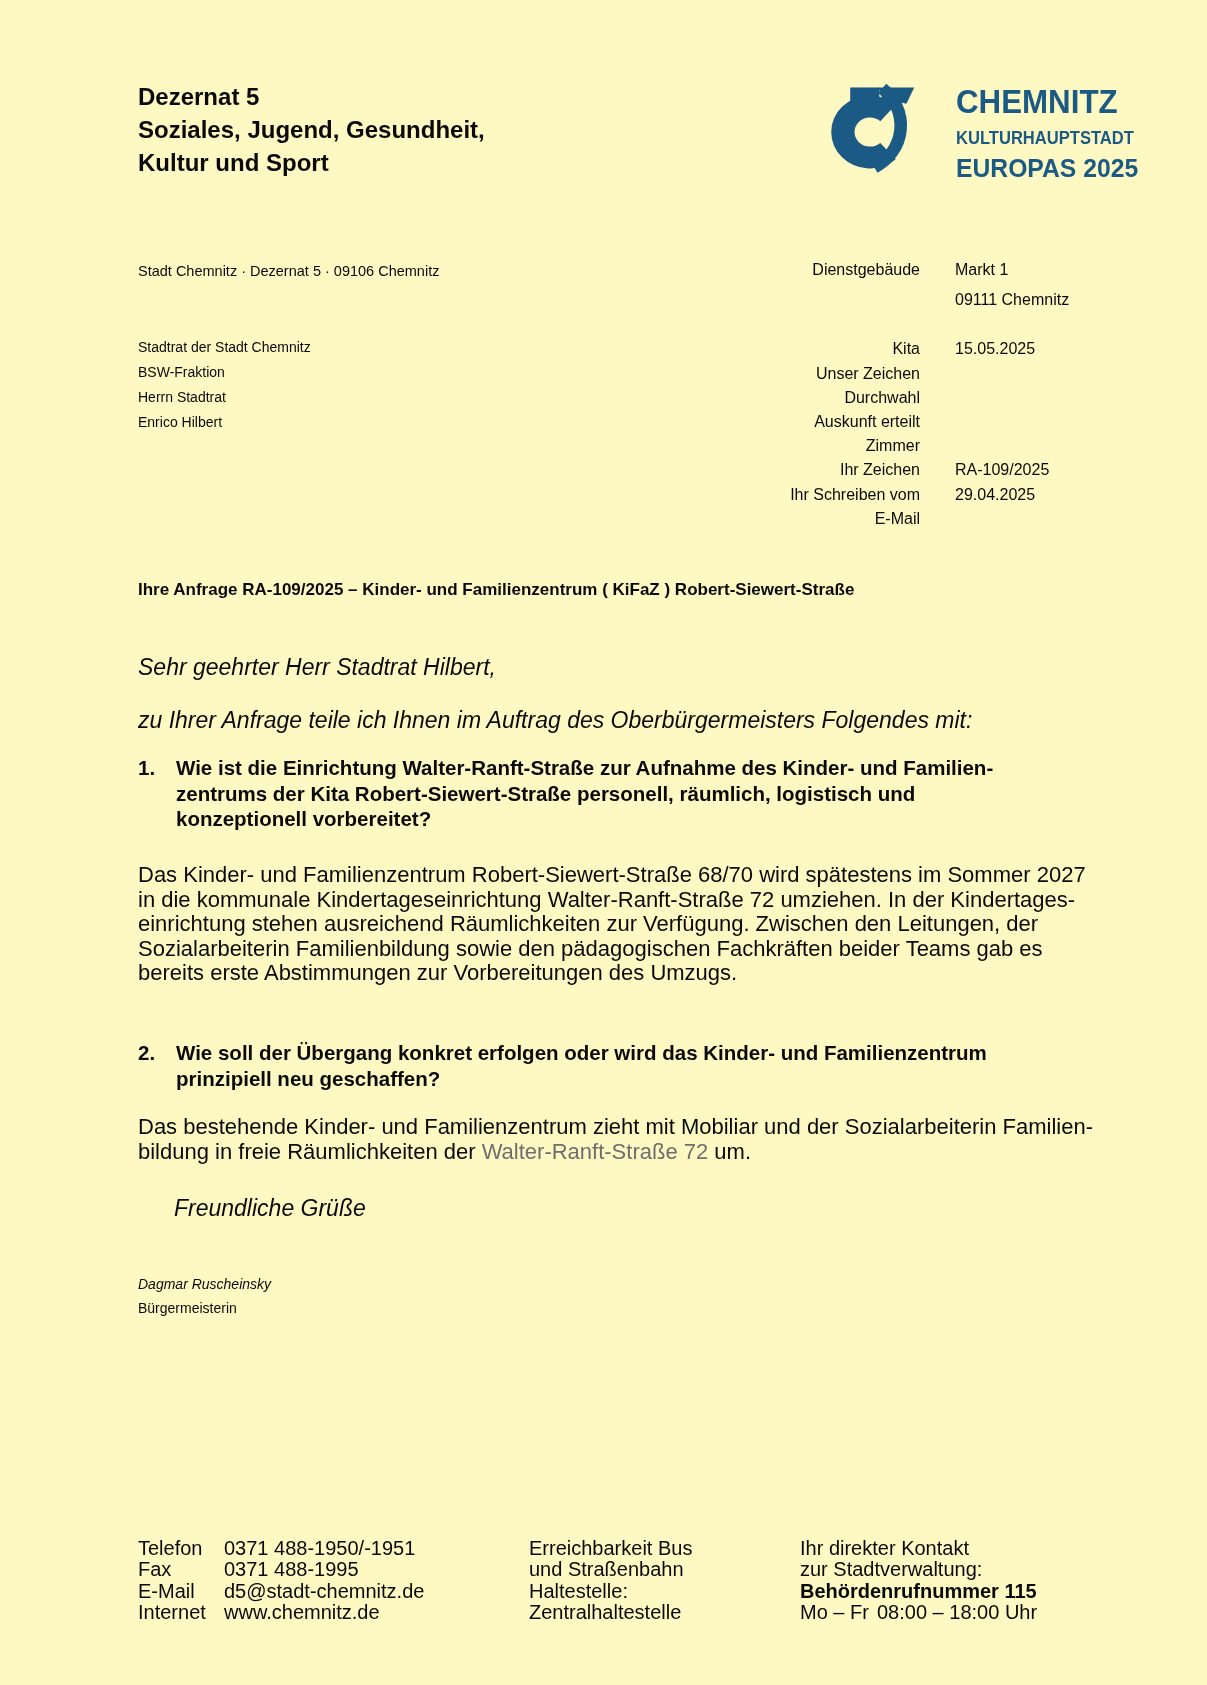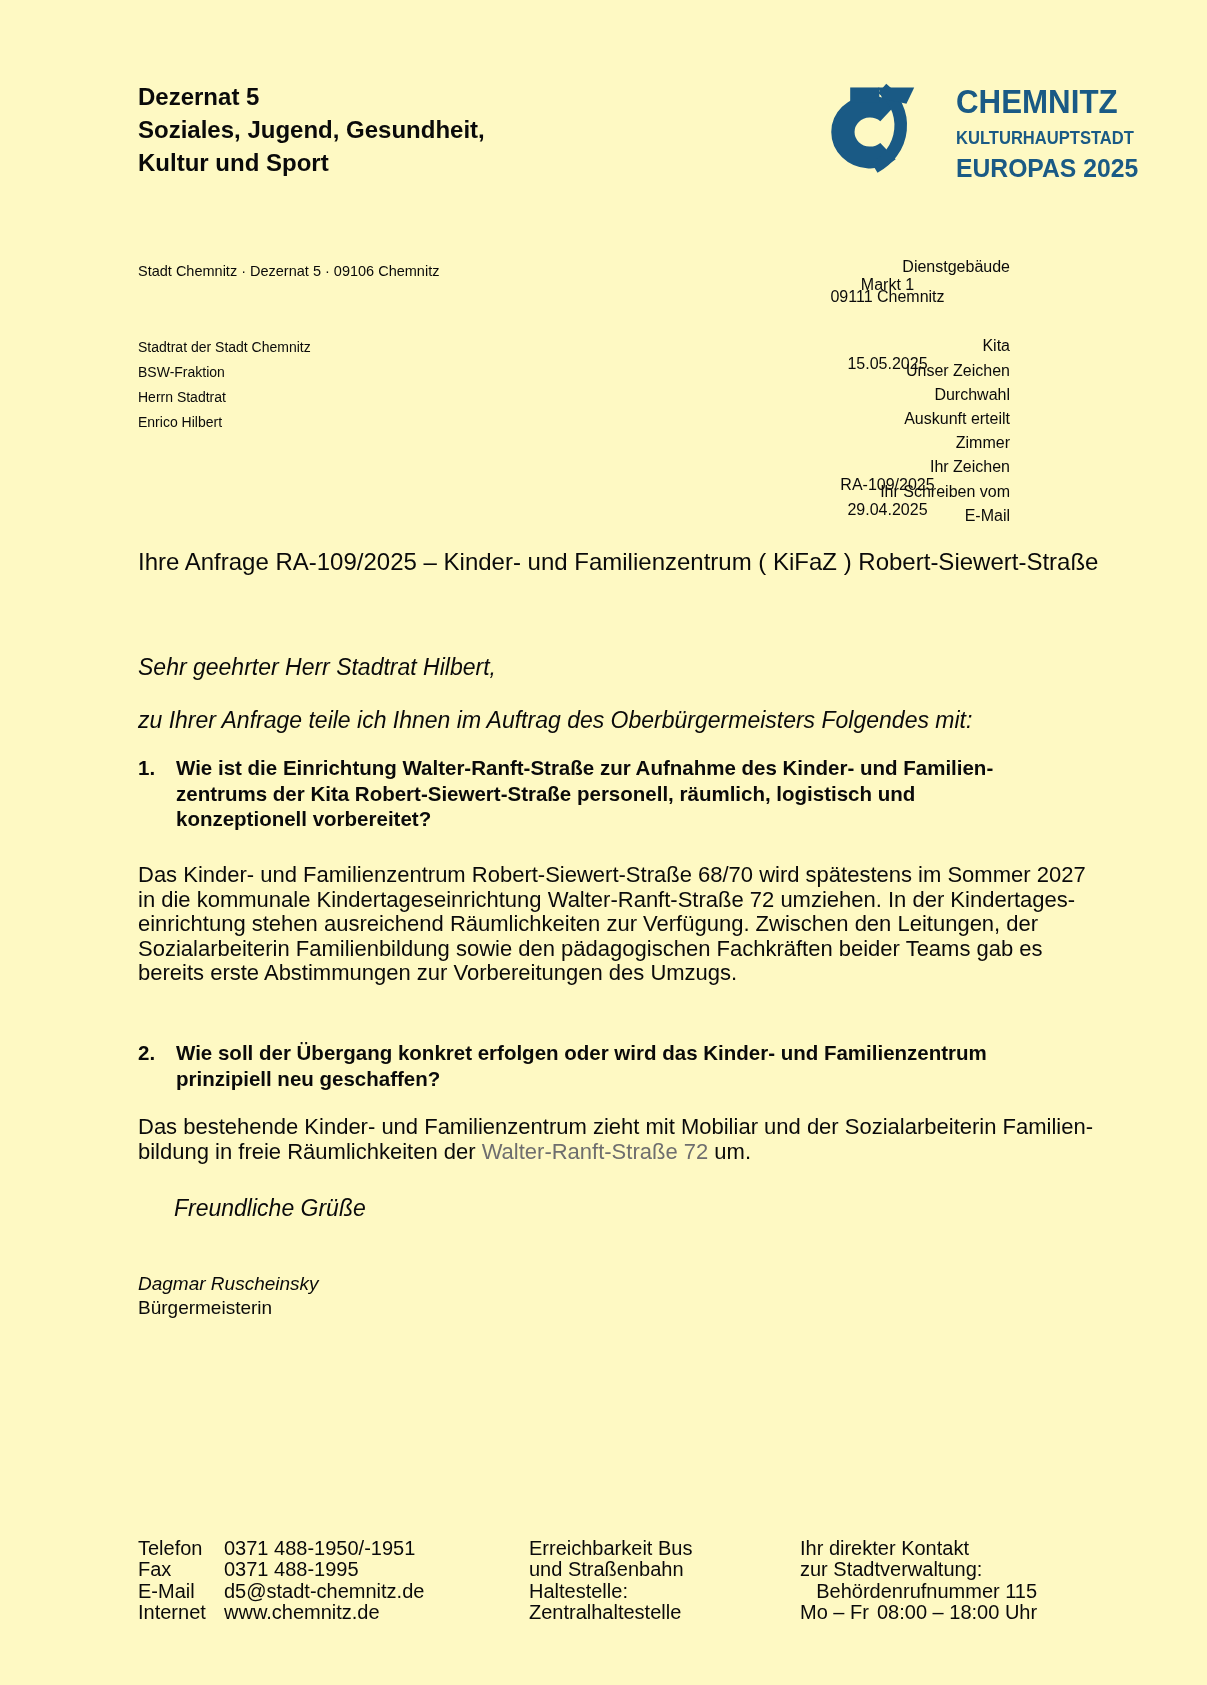--- a/index.html
+++ b/index.html
@@ -25,56 +25,56 @@
   .logo-sub2{display:inline-block;font-size:26px;font-weight:bold;line-height:26px;margin-top:7px;transform:scaleX(.95);transform-origin:left center;white-space:nowrap;}
 
   
   .sender{left:138px;top:263px;font-size:14.5px;}
 
   
   .recipient{left:138px;top:335px;font-size:14px;line-height:25px;}
 
   
   .infoblock{left:640px;top:258px;width:460px;font-size:16px;}
-  .irow{display:flex;height:24.2px;align-items:center;flex-direction:column;}
+  .irow{display:flex;height:24.2px;align-items:center;}
   .irow .ilabel{width:280px;text-align:right;}
   .irow .ival{margin-left:35px;white-space:nowrap;}
   .irow.gap-sm{margin-top:6px;text-align:center;}
   .irow.gap-lg{margin-top:25px;}
 
   
-  .subject{left:138px;top:549px;font-size:24px;font-weight:normal;line-height:26px;white-space:nowrap;}
+  .subject{left:138px;top:577px;font-size:17px;font-weight:bold;line-height:26px;white-space:nowrap;}
 
   .bodyline{font-size:23px;line-height:24.6px;white-space:nowrap;font-style:italic;}
   .salutation{left:138px;top:655px;}
   .intro{left:138px;top:708px;}
 
   .qblock{left:138px;font-size:20.5px;font-weight:bold;line-height:25.5px;width:980px;}
   .qnum{position:absolute;left:0;top:0;}
   .qline{margin-left:38px;white-space:nowrap;}
   .q1{top:755px;}
   .q2{top:1040px;}
 
   .ablock{left:138px;font-size:22px;line-height:24.6px;width:1000px;}
   .aline{white-space:nowrap;}
   .a1{top:863px;}
   .a2{top:1115px;}
   .hl-gray{color:#6e6e6e;}
 
   .closing{left:138px;top:1196px;margin-left:36px;}
-  .sig{left:138px;top:1272px;font-size:19px;line-height:24px;}
+  .sig{left:138px;top:1272px;font-size:14px;line-height:24px;}
   .sig-name{font-style:italic;}
 
   
   .footer-col{top:1538px;font-size:20px;line-height:21.3px;}
   .f-contact{left:138px;}
   .f-contact .flabel{display:inline-block;width:86px;}
   .f-transit{left:529px;}
   .f-direct{left:800px;}
-  .f-bold{font-weight:normal;text-align:right;}
+  .f-bold{font-weight:bold;}
   .f-days{display:inline-block;width:77px;}
   .nowrap{white-space:nowrap;}
 </style>
 </head>
 <body>
 
 <div class="page">
 
   <div class="abs dept">
     <div>Dezernat 5</div>

